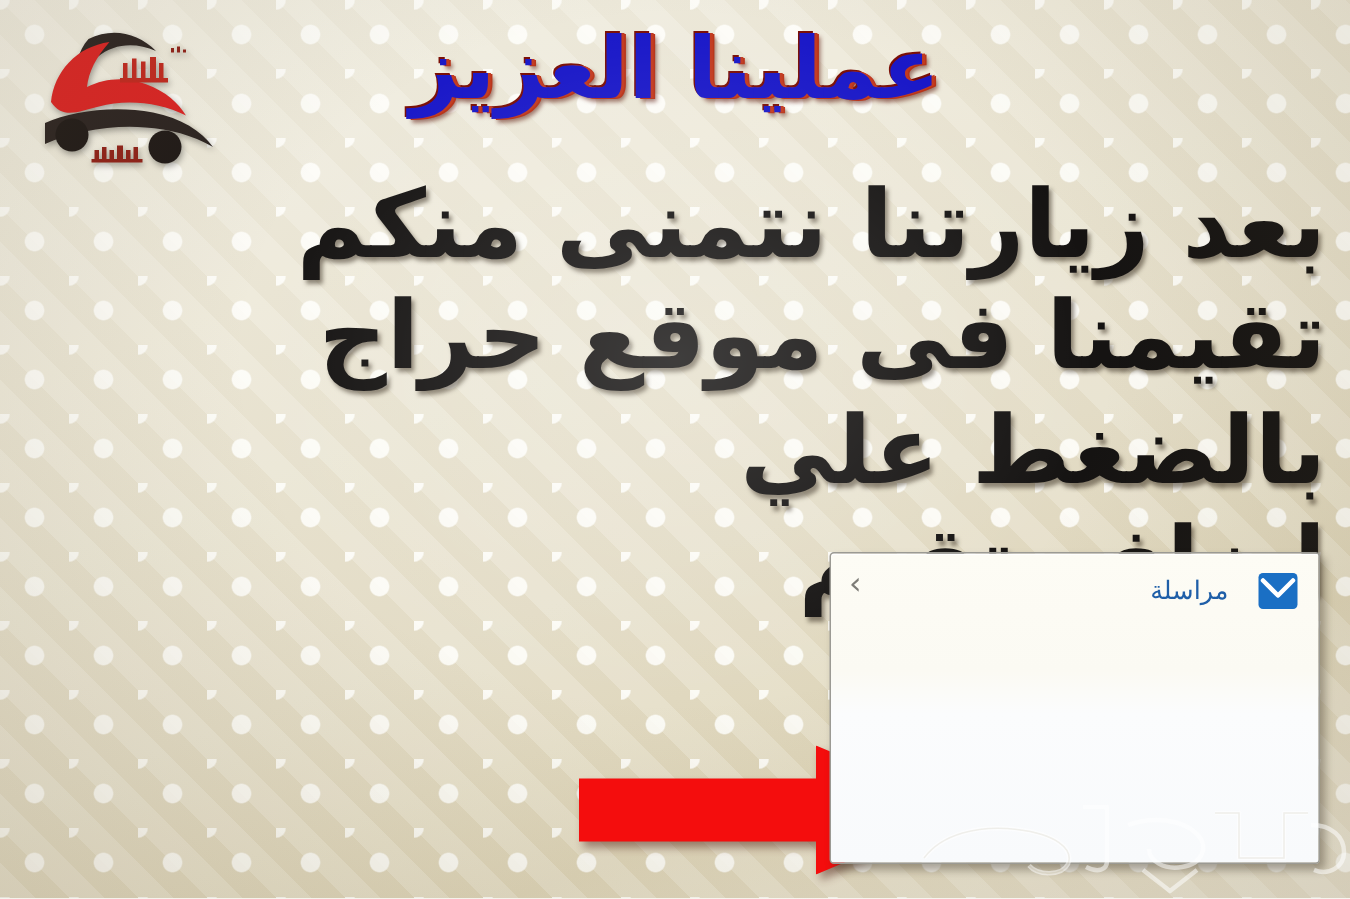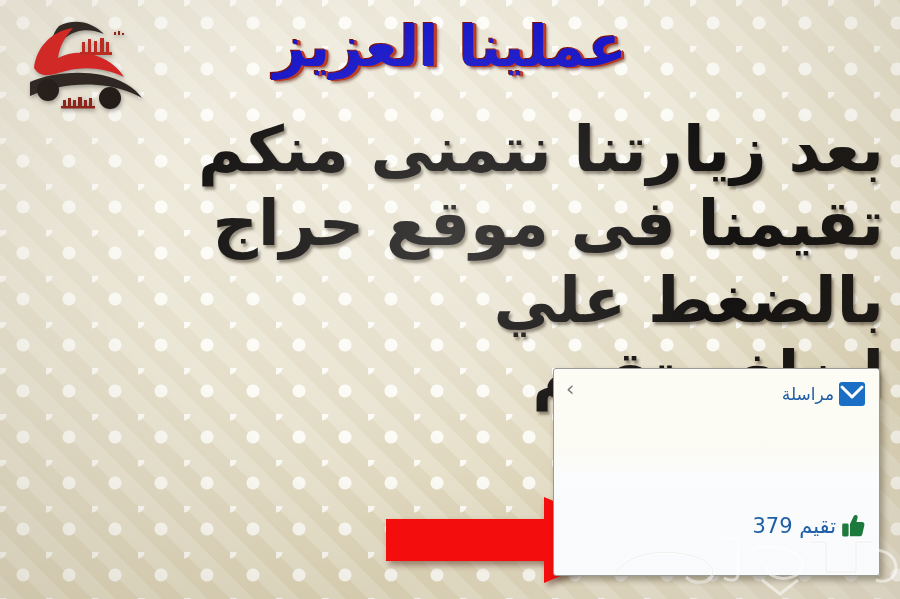--- a/index.html
+++ b/index.html
@@ -76,21 +76,21 @@
     z-index:7;
     overflow:hidden;
   }
   .card-back{
     position:absolute;left:12px;top:10px;
     font-size:21px;color:#7d7c77;line-height:1;
     font-family:"DejaVu Sans","Liberation Sans",sans-serif;
   }
   .row{
     position:absolute;right:12px;display:flex;align-items:center;
-    justify-content:flex-end;gap:3px;direction:rtl;
+    justify-content:flex-end;gap:18px;direction:rtl;
   }
   .row.r1{top:10px;}
   .row.r2{top:76px;}
   .row.r3{top:143px;}
   .row-label{
     font-family:"DejaVu Sans","Liberation Sans",sans-serif;
     color:#1f5fa8;font-size:17px;line-height:1;white-space:nowrap;
   }
   .row.r2 .row-label{font-size:22px;letter-spacing:.5px;color:#2a6cb0;}
   .row.r3 .row-label{font-size:21px;color:#1f5fa8;}
@@ -145,29 +145,20 @@
       <span class="ico">
         <svg width="30" height="30" viewBox="0 0 30 30" xmlns="http://www.w3.org/2000/svg" aria-hidden="true">
           <rect x="2" y="3" width="26" height="24" rx="3" fill="#1a6fc4"></rect>
           <path d="M5 8 L15 18 L25 8" fill="none" stroke="#ffffff" stroke-width="3" stroke-linejoin="round" stroke-linecap="round"></path>
         </svg>
       </span>
       <span class="row-label">مراسلة</span>
     </div>
 
 
-    <div class="row r3">
-      <span class="ico">
-        <svg width="28" height="28" viewBox="0 0 28 28" xmlns="http://www.w3.org/2000/svg" aria-hidden="true">
-          <path d="M11 12 L14.5 4.5 C15 3.3 16.2 2.6 17.3 3 C18.4 3.4 18.9 4.6 18.6 5.8 L17.5 10 L23 10 C24.6 10 25.8 11.4 25.4 13 L23.4 22 C23.1 23.4 21.9 24.3 20.5 24.3 L11 24.3 Z" fill="#1d7a3c"></path>
-          <rect x="3.2" y="11.5" width="6.4" height="13" rx="1.4" fill="#1d7a3c"></rect>
-        </svg>
-      </span>
-      <span class="row-label">تقيم 379</span>
-    </div>
 
   </div>
 
   <div class="watermark">
     <svg width="290" height="79" viewBox="0 0 290 79" xmlns="http://www.w3.org/2000/svg" aria-hidden="true">
       <g fill="none" stroke="#ffffff" stroke-width="3" stroke-linejoin="round" opacity="0.95">
         <path d="M4 52 C16 36 40 30 66 33 C92 36 104 46 100 56 C96 64 80 64 74 57"></path>
         <path d="M110 18 L126 18 L126 54 C126 60 120 62 112 58"></path>
         <path d="M140 30 C156 24 176 26 186 36 C194 44 190 56 176 58 C164 60 154 54 154 46"></path>
         <path d="M198 22 L214 22 L214 52 L244 52 L244 22 L260 22"></path>

